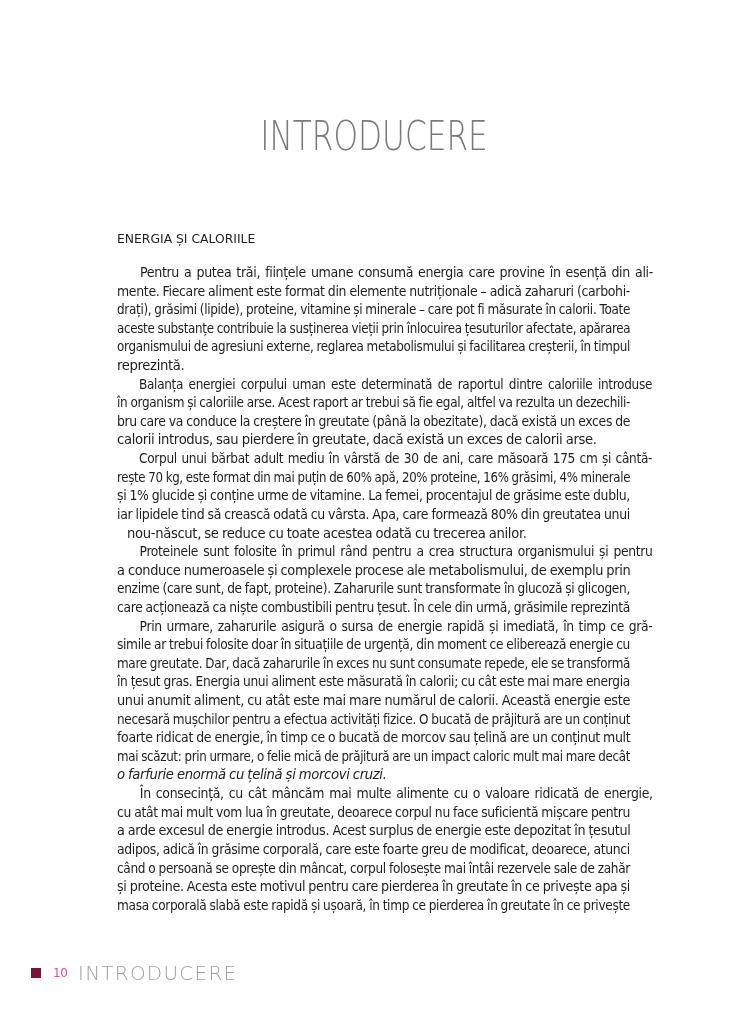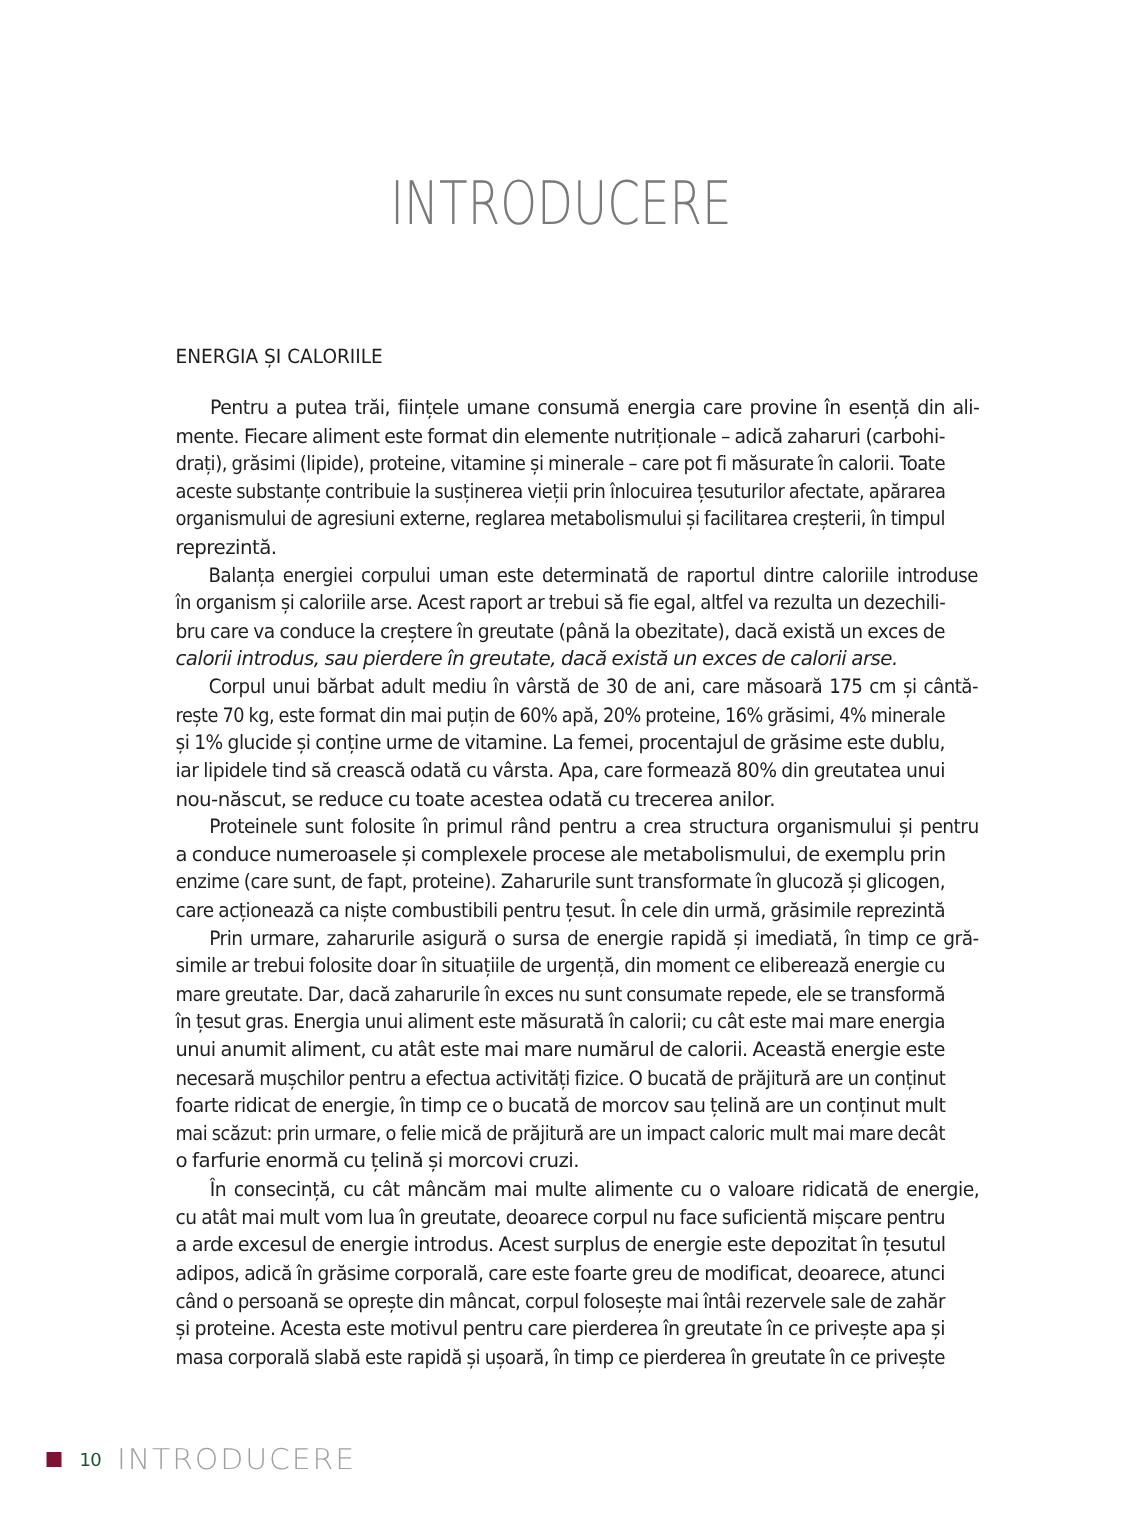--- a/index.html
+++ b/index.html
@@ -73,21 +73,21 @@
     }
     .footer-square {
       width: 10px;
       height: 10px;
       background: #7d1233;
       display: inline-block;
     }
     .page-number {
       margin-left: 12px;
       font-size: 12px;
-      color: #14532d;
+      color: #ec4899;
       letter-spacing: -0.5px;
       text-align: center;
     }
     .running-title {
       margin-left: 11px;
       font-size: 19px;
       font-weight: 200;
       color: #a0a0a0;
       letter-spacing: 1.2px;
       transform: scaleX(1.05);
@@ -104,39 +104,39 @@
 <div class="body-text" id="body-text">
     <span class="line indent" style="white-space: nowrap; display: block; transform: scaleX(0.956947); transform-origin: left center; width: 536.08px;">Pentru a putea trăi, ființele umane consumă energia care provine în esență din ali-</span>
     <span class="line" style="white-space: nowrap; display: block; transform: scaleX(0.948244); transform-origin: left center; width: 541px;">mente. Fiecare aliment este format din elemente nutriționale – adică zaharuri (carbohi-</span>
     <span class="line" style="white-space: nowrap; display: block; transform: scaleX(0.912811); transform-origin: left center; width: 562px;">drați), grăsimi (lipide), proteine, vitamine și minerale – care pot fi măsurate în calorii. Toate</span>
     <span class="line" style="white-space: nowrap; display: block; transform: scaleX(0.903169); transform-origin: left center; width: 568px;">aceste substanțe contribuie la susținerea vieții prin înlocuirea țesuturilor afectate, apărarea</span>
     <span class="line" style="white-space: nowrap; display: block; transform: scaleX(0.90636); transform-origin: left center; width: 566px;">organismului de agresiuni externe, reglarea metabolismului și facilitarea creșterii, în timpul</span>
     <span class="line last" style="white-space: nowrap; display: block;">reprezintă.</span>
     <span class="line indent" style="white-space: nowrap; display: block; transform: scaleX(0.917448); transform-origin: left center; width: 559.16px;">Balanța energiei corpului uman este determinată de raportul dintre caloriile introduse</span>
     <span class="line" style="white-space: nowrap; display: block; transform: scaleX(0.916071); transform-origin: left center; width: 560px;">în organism și caloriile arse. Acest raport ar trebui să fie egal, altfel va rezulta un dezechili-</span>
     <span class="line" style="white-space: nowrap; display: block; transform: scaleX(0.943015); transform-origin: left center; width: 544px;">bru care va conduce la creștere în greutate (până la obezitate), dacă există un exces de</span>
-    <span class="line last" style="white-space: nowrap; display: block; font-style: italic;">calorii introdus, sau pierdere în greutate, dacă există un exces de calorii arse.</span>
+    <span class="line last" style="white-space: nowrap; display: block;">calorii introdus, sau pierdere în greutate, dacă există un exces de calorii arse.</span>
     <span class="line indent" style="white-space: nowrap; display: block; transform: scaleX(0.920904); transform-origin: left center; width: 557.061px;">Corpul unui bărbat adult mediu în vârstă de 30 de ani, care măsoară 175 cm și cântă-</span>
     <span class="line" style="white-space: nowrap; display: block; transform: scaleX(0.893728); transform-origin: left center; width: 574px;">rește 70 kg, este format din mai puțin de 60% apă, 20% proteine, 16% grăsimi, 4% minerale</span>
     <span class="line" style="white-space: nowrap; display: block; transform: scaleX(0.943015); transform-origin: left center; width: 544px;">și 1% glucide și conține urme de vitamine. La femei, procentajul de grăsime este dublu,</span>
     <span class="line" style="white-space: nowrap; display: block; transform: scaleX(0.95); transform-origin: left center; width: 540px;">iar lipidele tind să crească odată cu vârsta. Apa, care formează 80% din greutatea unui</span>
-    <span class="line last" style="white-space: nowrap; display: block;">nou-născut, se reduce cu toate acestea odată cu trecerea anilor.</span>
+    <span class="line last" style="white-space: nowrap; display: block; margin-left: 10px;">nou-născut, se reduce cu toate acestea odată cu trecerea anilor.</span>
     <span class="line indent" style="white-space: nowrap; display: block; transform: scaleX(0.936782); transform-origin: left center; width: 547.62px;">Proteinele sunt folosite în primul rând pentru a crea structura organismului și pentru</span>
     <span class="line" style="white-space: nowrap; display: block; transform: scaleX(0.984645); transform-origin: left center; width: 521px;">a conduce numeroasele și complexele procese ale metabolismului, de exemplu prin</span>
     <span class="line" style="white-space: nowrap; display: block; transform: scaleX(0.924324); transform-origin: left center; width: 555px;">enzime (care sunt, de fapt, proteine). Zaharurile sunt transformate în glucoză și glicogen,</span>
     <span class="line" style="white-space: nowrap; display: block; transform: scaleX(0.934426); transform-origin: left center; width: 549px;">care acționează ca niște combustibili pentru țesut. În cele din urmă, grăsimile reprezintă</span>
     <span class="line indent" style="white-space: nowrap; display: block; transform: scaleX(0.936782); transform-origin: left center; width: 547.62px;">Prin urmare, zaharurile asigură o sursa de energie rapidă și imediată, în timp ce gră-</span>
     <span class="line" style="white-space: nowrap; display: block; transform: scaleX(0.924324); transform-origin: left center; width: 555px;">simile ar trebui folosite doar în situațiile de urgență, din moment ce eliberează energie cu</span>
     <span class="line" style="white-space: nowrap; display: block; transform: scaleX(0.909574); transform-origin: left center; width: 564px;">mare greutate. Dar, dacă zaharurile în exces nu sunt consumate repede, ele se transformă</span>
     <span class="line" style="white-space: nowrap; display: block; transform: scaleX(0.929348); transform-origin: left center; width: 552px;">în țesut gras. Energia unui aliment este măsurată în calorii; cu cât este mai mare energia</span>
     <span class="line" style="white-space: nowrap; display: block; transform: scaleX(0.979008); transform-origin: left center; width: 524px;">unui anumit aliment, cu atât este mai mare numărul de calorii. Această energie este</span>
     <span class="line" style="white-space: nowrap; display: block; transform: scaleX(0.91771); transform-origin: left center; width: 559px;">necesară mușchilor pentru a efectua activități fizice. O bucată de prăjitură are un conținut</span>
     <span class="line" style="white-space: nowrap; display: block; transform: scaleX(0.951763); transform-origin: left center; width: 539px;">foarte ridicat de energie, în timp ce o bucată de morcov sau țelină are un conținut mult</span>
     <span class="line" style="white-space: nowrap; display: block; transform: scaleX(0.9); transform-origin: left center; width: 570px;">mai scăzut: prin urmare, o felie mică de prăjitură are un impact caloric mult mai mare decât</span>
-    <span class="line last" style="white-space: nowrap; display: block;">o farfurie enormă cu țelină și morcovi cruzi.</span>
+    <span class="line last" style="white-space: nowrap; display: block; font-style: italic;">o farfurie enormă cu țelină și morcovi cruzi.</span>
     <span class="line indent" style="white-space: nowrap; display: block; transform: scaleX(0.949515); transform-origin: left center; width: 540.276px;">În consecință, cu cât mâncăm mai multe alimente cu o valoare ridicată de energie,</span>
     <span class="line" style="white-space: nowrap; display: block; transform: scaleX(0.937843); transform-origin: left center; width: 547px;">cu atât mai mult vom lua în greutate, deoarece corpul nu face suficientă mișcare pentru</span>
     <span class="line" style="white-space: nowrap; display: block; transform: scaleX(0.971591); transform-origin: left center; width: 528px;">a arde excesul de energie introdus. Acest surplus de energie este depozitat în țesutul</span>
     <span class="line" style="white-space: nowrap; display: block; transform: scaleX(0.943015); transform-origin: left center; width: 544px;">adipos, adică în grăsime corporală, care este foarte greu de modificat, deoarece, atunci</span>
     <span class="line" style="white-space: nowrap; display: block; transform: scaleX(0.921005); transform-origin: left center; width: 557px;">când o persoană se oprește din mâncat, corpul folosește mai întâi rezervele sale de zahăr</span>
     <span class="line" style="white-space: nowrap; display: block; transform: scaleX(0.962477); transform-origin: left center; width: 533px;">și proteine. Acesta este motivul pentru care pierderea în greutate în ce privește apa și</span>
     <span class="line" style="white-space: nowrap; display: block; transform: scaleX(0.921005); transform-origin: left center; width: 557px;">masa corporală slabă este rapidă și ușoară, în timp ce pierderea în greutate în ce privește</span>
   </div>
 
 <div class="footer">

